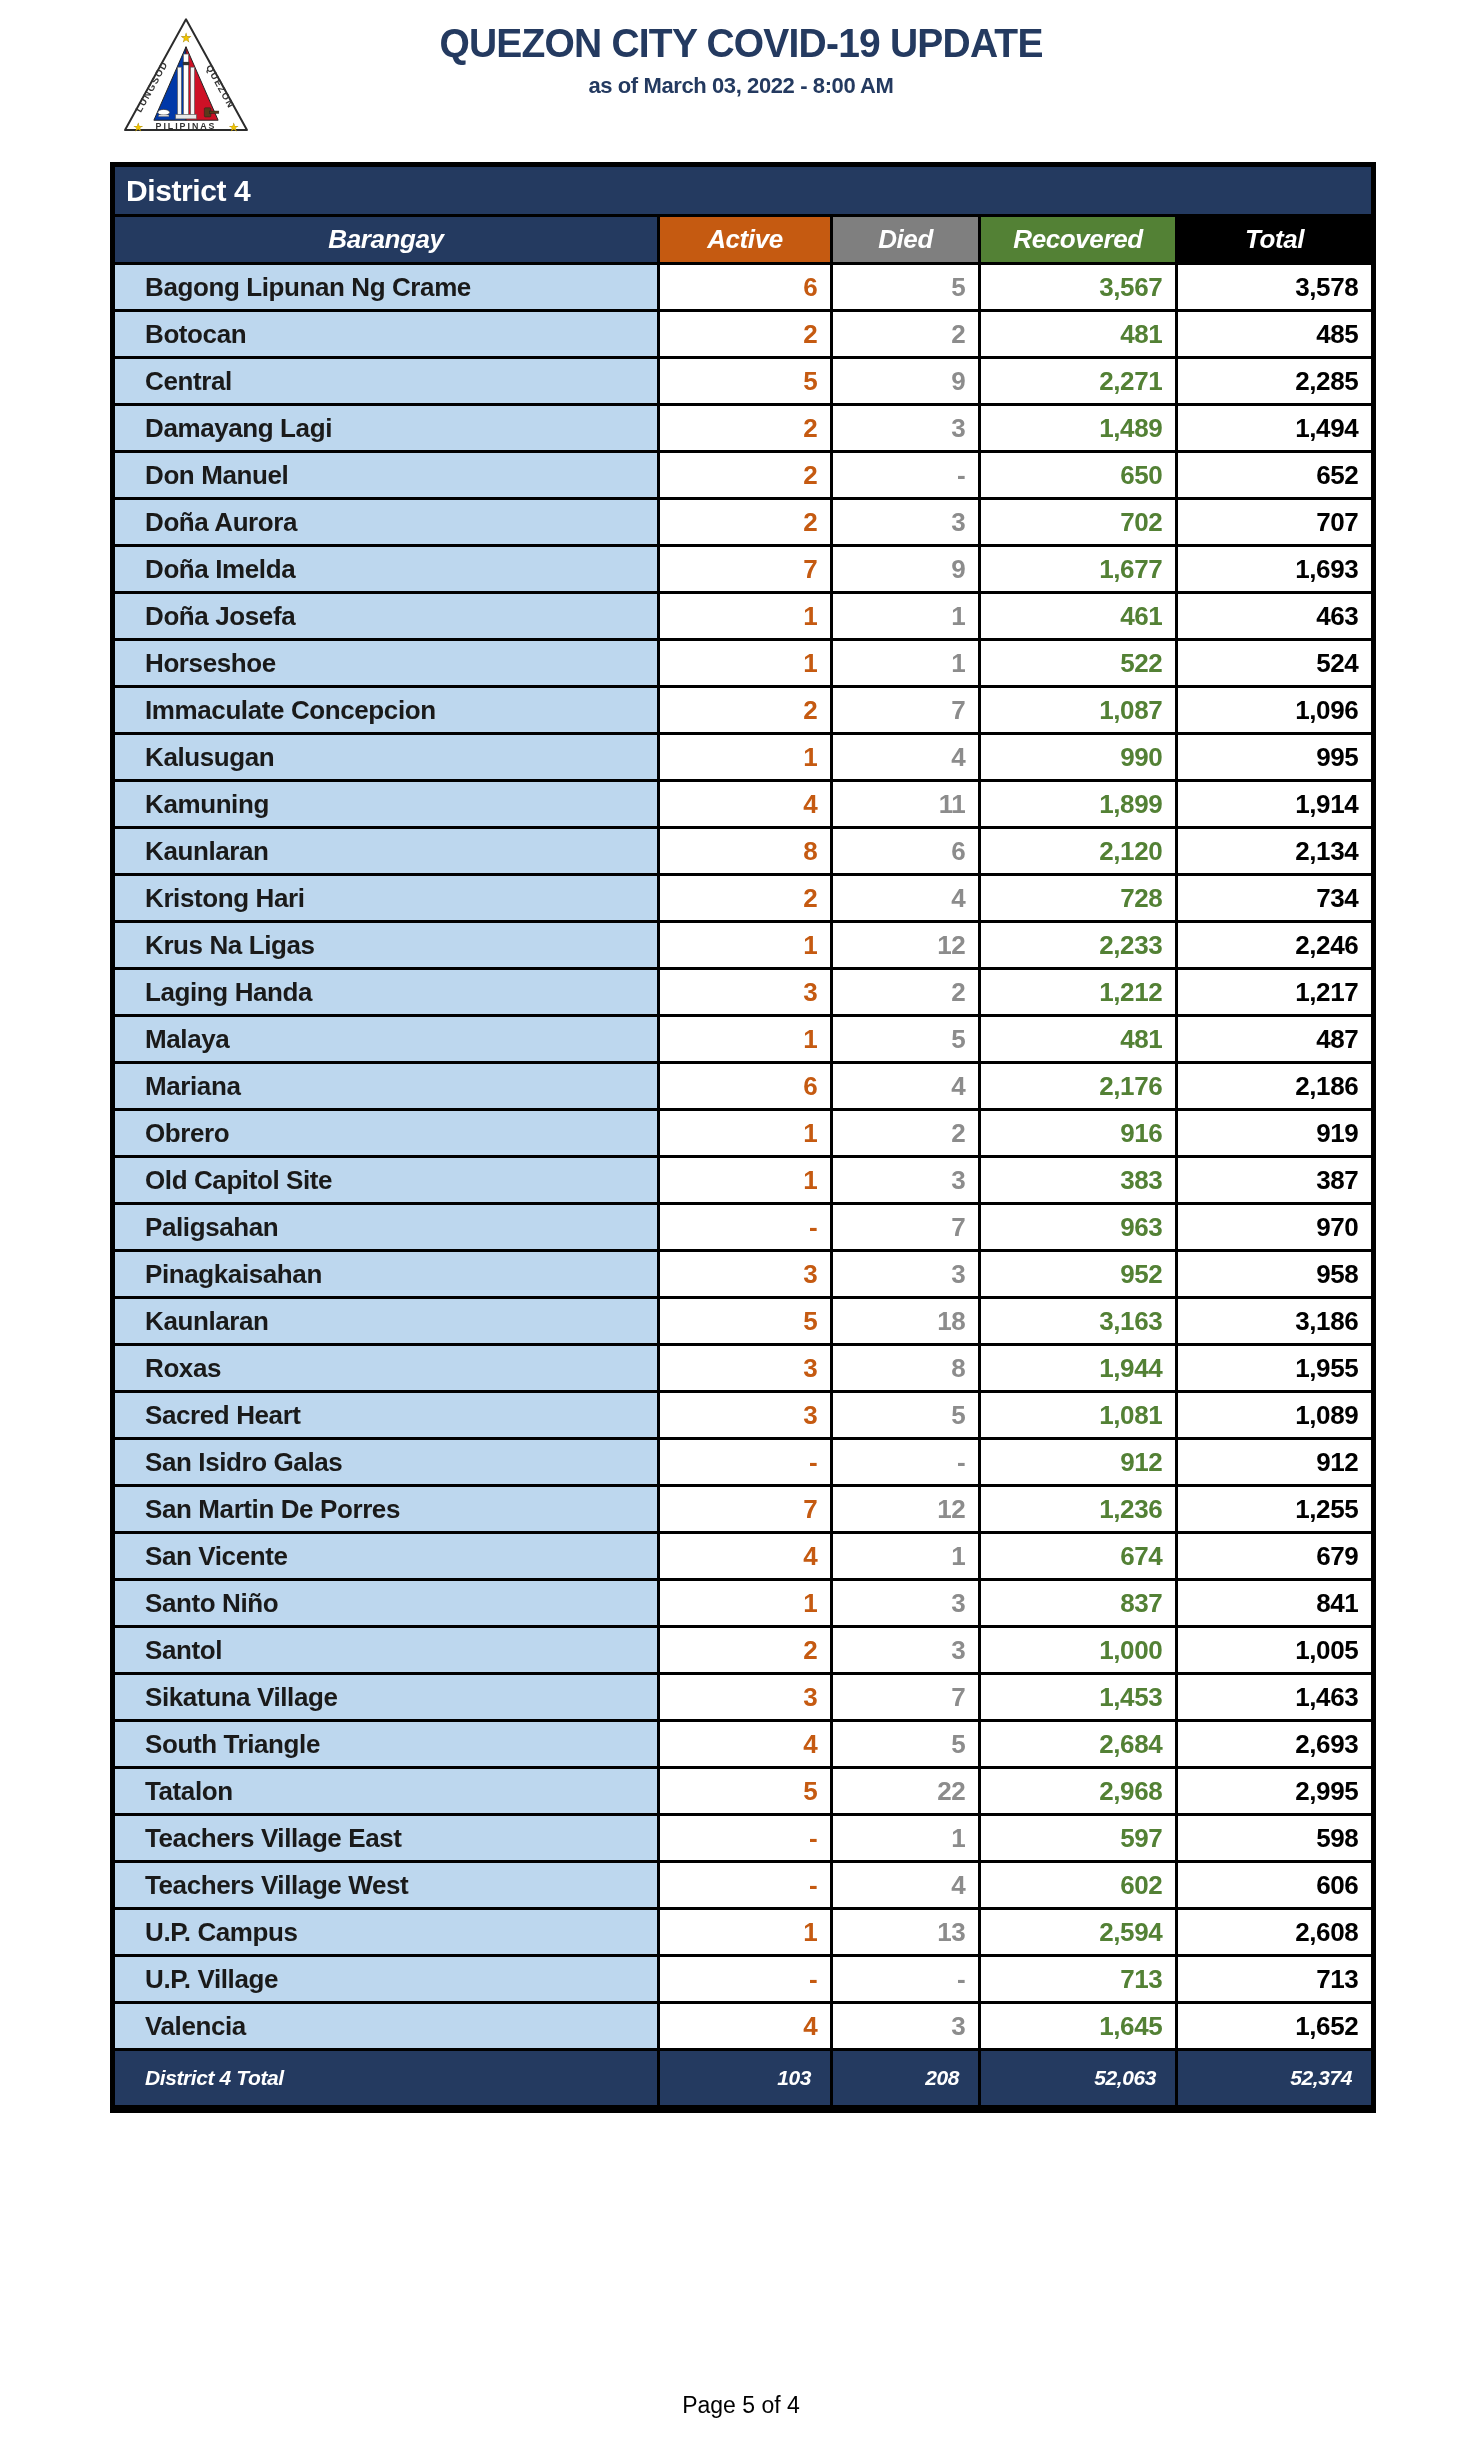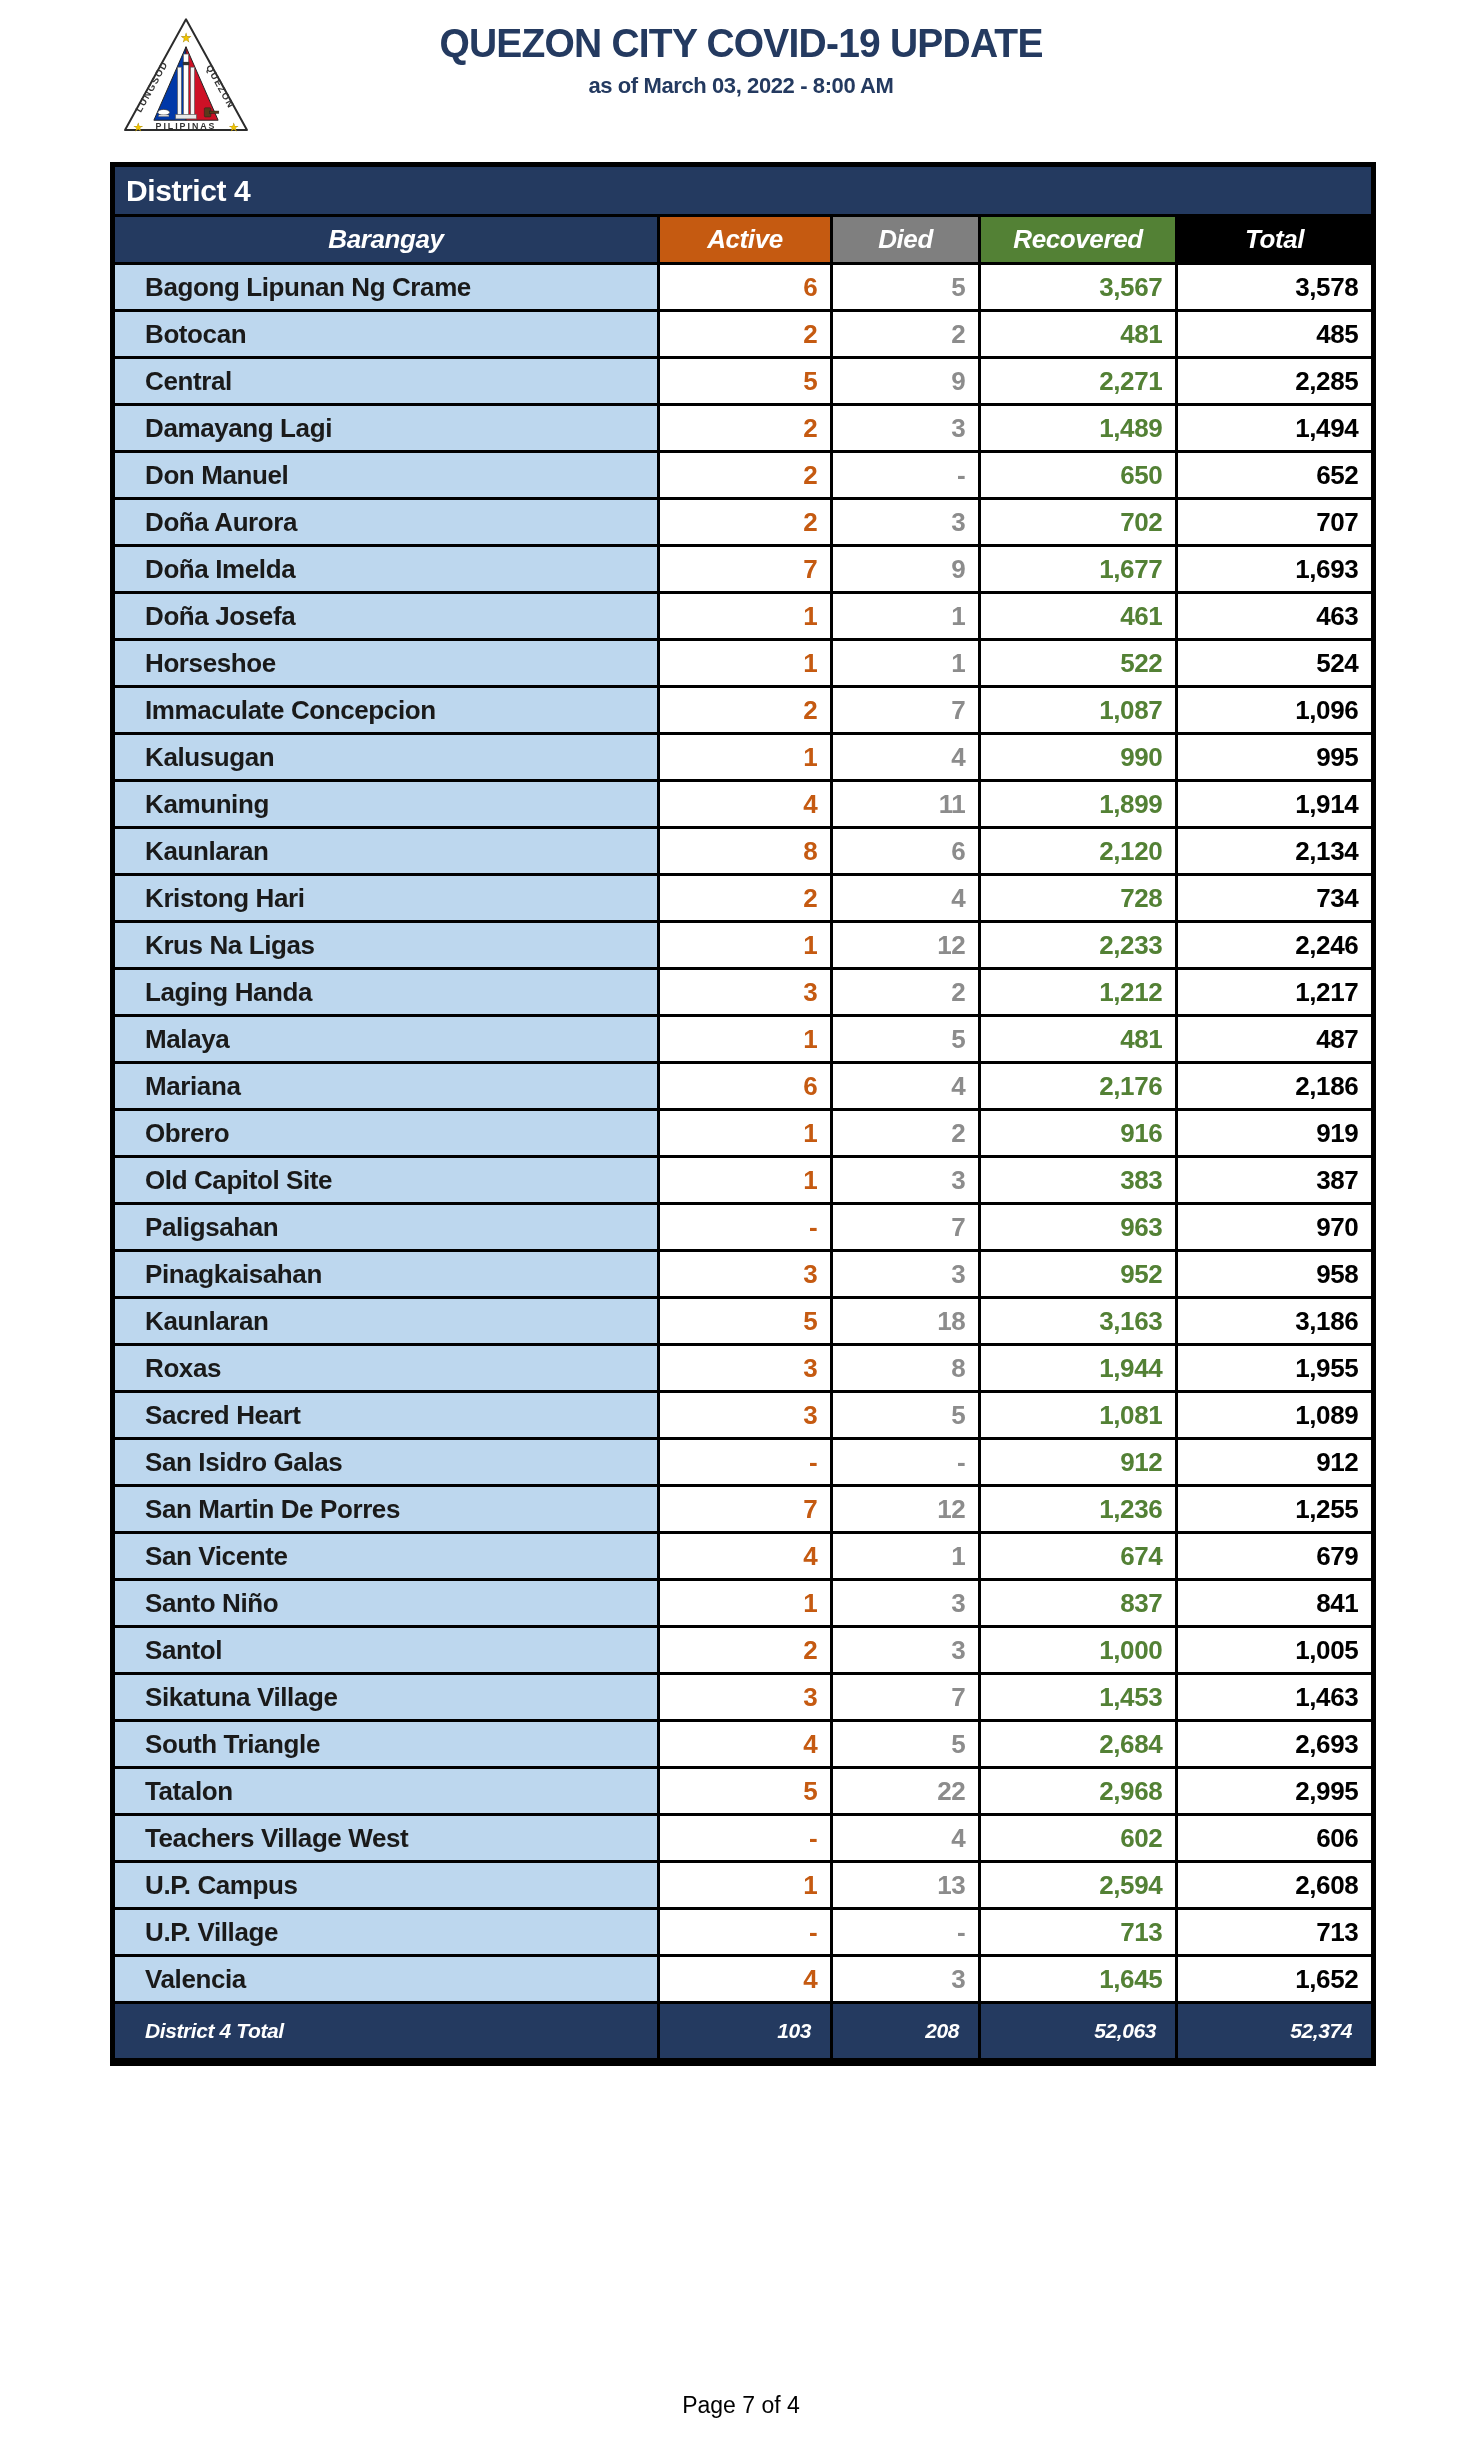--- a/index.html
+++ b/index.html
@@ -425,20 +425,27 @@
           <td class="cell-total">2,693</td>
         </tr>
         <tr>
           <td class="cell-barangay">Tatalon</td>
           <td class="cell-active">5</td>
           <td class="cell-died">22</td>
           <td class="cell-recovered">2,968</td>
           <td class="cell-total">2,995</td>
         </tr>
         <tr>
+          <td class="cell-barangay">Teachers Village East</td>
+          <td class="cell-active">-</td>
+          <td class="cell-died">1</td>
+          <td class="cell-recovered">597</td>
+          <td class="cell-total">598</td>
+        </tr>
+        <tr>
           <td class="cell-barangay">Teachers Village West</td>
           <td class="cell-active">-</td>
           <td class="cell-died">4</td>
           <td class="cell-recovered">602</td>
           <td class="cell-total">606</td>
         </tr>
         <tr>
           <td class="cell-barangay">U.P. Campus</td>
           <td class="cell-active">1</td>
           <td class="cell-died">13</td>
@@ -466,15 +473,15 @@
         <td class="total-num">103</td>
         <td class="total-num">208</td>
         <td class="total-num">52,063</td>
         <td class="total-num">52,374</td>
       </tr>
     </tfoot>
   </table>
 </div>
 
 <footer class="page-footer">
-  <span>Page 7 of 4</span>
+  <span>Page 5 of 4</span>
 </footer>
 
 
 </body></html>

